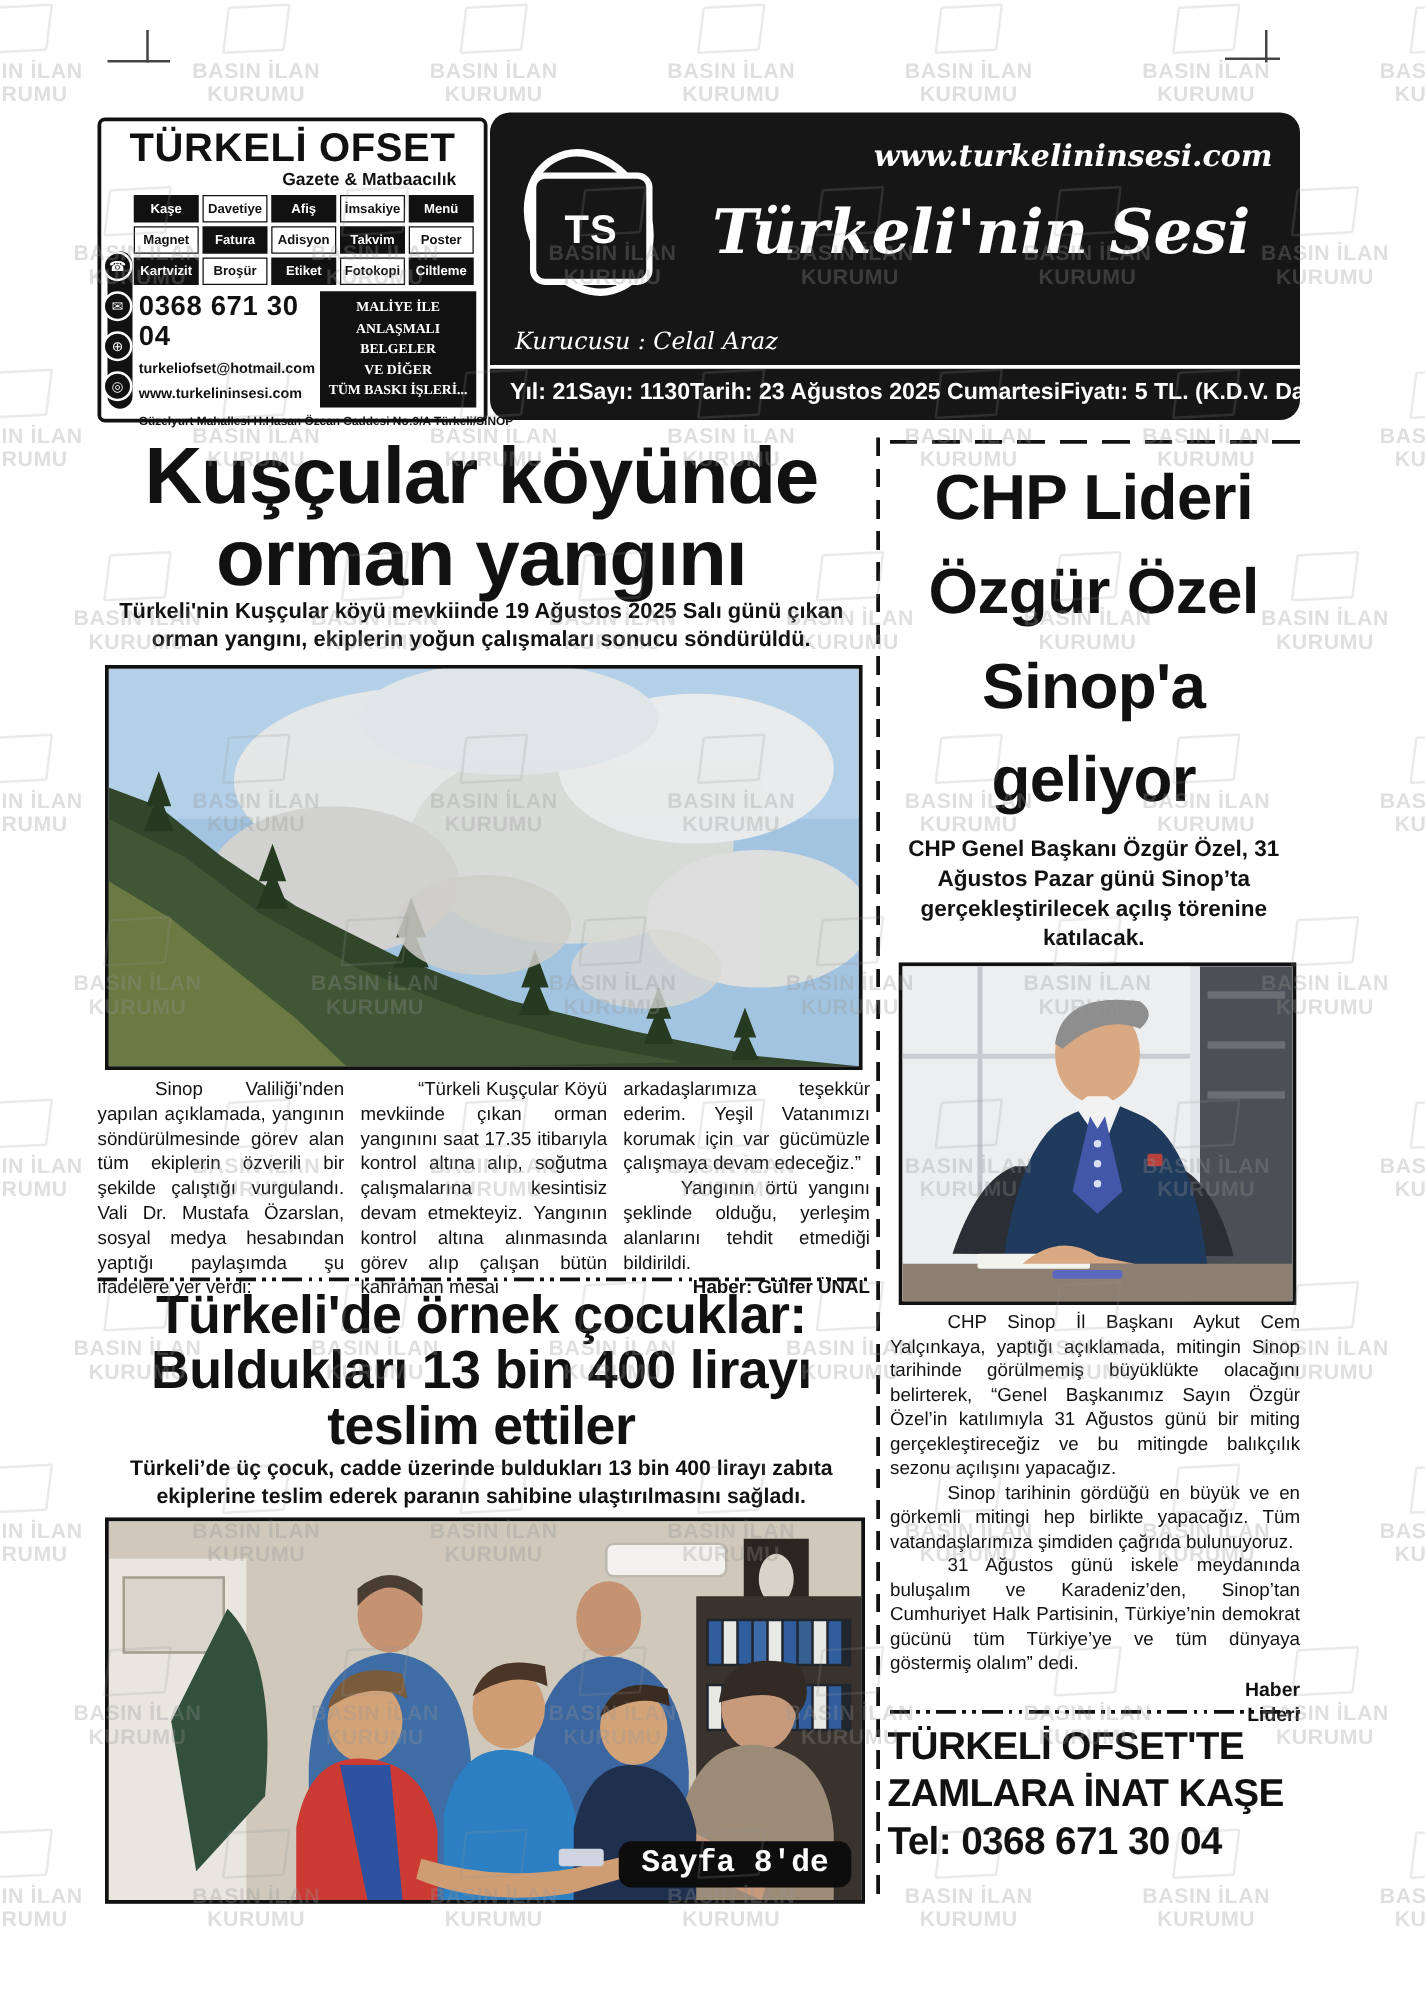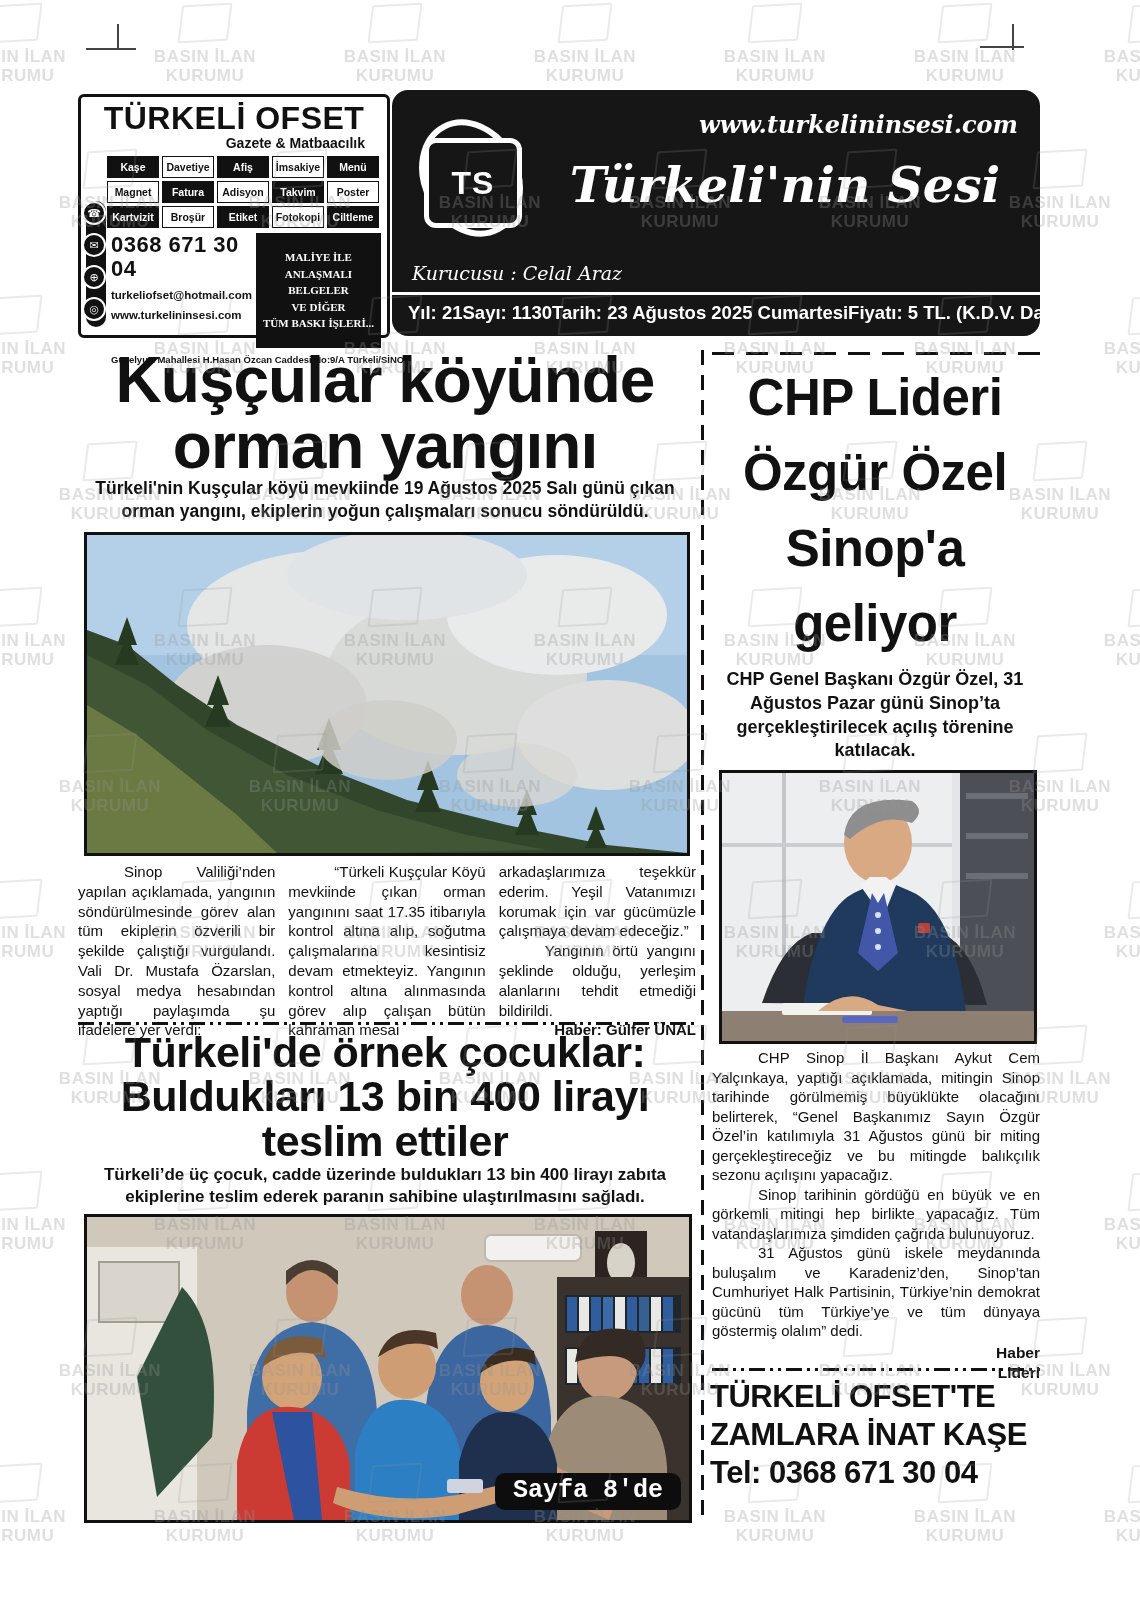--- a/index.html
+++ b/index.html
@@ -26,21 +26,21 @@
   .pa-cell.dark { background:#111; color:#fff; }
   .pa-cell.light { background:#fff; color:#111; border:1.5px solid #111; padding:3.5px 0; }
   .pa-bar { position:absolute; left:5px; top:104px; width:20px; height:126px; background:#111; border-radius:10px; }
   .pa-ico { position:absolute; left:-4px; width:20px; height:20px; border-radius:50%; background:#111; color:#fff;
     font-size:11px; display:flex; align-items:center; justify-content:center; border:2px solid #fff; }
   .pa-contact { display:flex; margin:2px 6px 0 30px; gap:4px; }
   .pa-lines { flex:1; }
   .pa-phone { font-size:22px; font-weight:bold; letter-spacing:0.5px; line-height:1.1; }
   .pa-mail, .pa-web { font-size:11.5px; font-weight:bold; margin-top:8px; }
   .pa-maliye { width:128px; background:#111; color:#fff; text-align:center;
-    font-family:"Liberation Serif", serif; font-weight:bold; font-size:11px; line-height:1.5; padding:16px 2px; }
+    font-family:"Liberation Serif", serif; font-weight:bold; font-size:11px; line-height:1.5; padding:5px 2px; }
   .pa-address { font-size:9.5px; font-weight:bold; margin:6px 4px 0 30px; white-space:nowrap; }
   
   .masthead { position:absolute; left:392px; top:90px; width:648px; height:246px; background:#161616;
     border-radius:16px; color:#fff; z-index:5; }
   .mh-web { position:absolute; top:20px; right:22px; font-family:"DejaVu Serif", serif;
     font-style:italic; font-weight:bold; font-size:24px; }
   .mh-logo { position:absolute; left:24px; top:26px; width:116px; height:130px; }
   .mh-swoosh { position:absolute; left:0; top:0; }
   .mh-logo-box { position:absolute; left:8px; top:22px; width:88px; height:80px; border:5px solid #fff;
     border-radius:12px; background:#161616; display:flex; align-items:center; justify-content:center;

